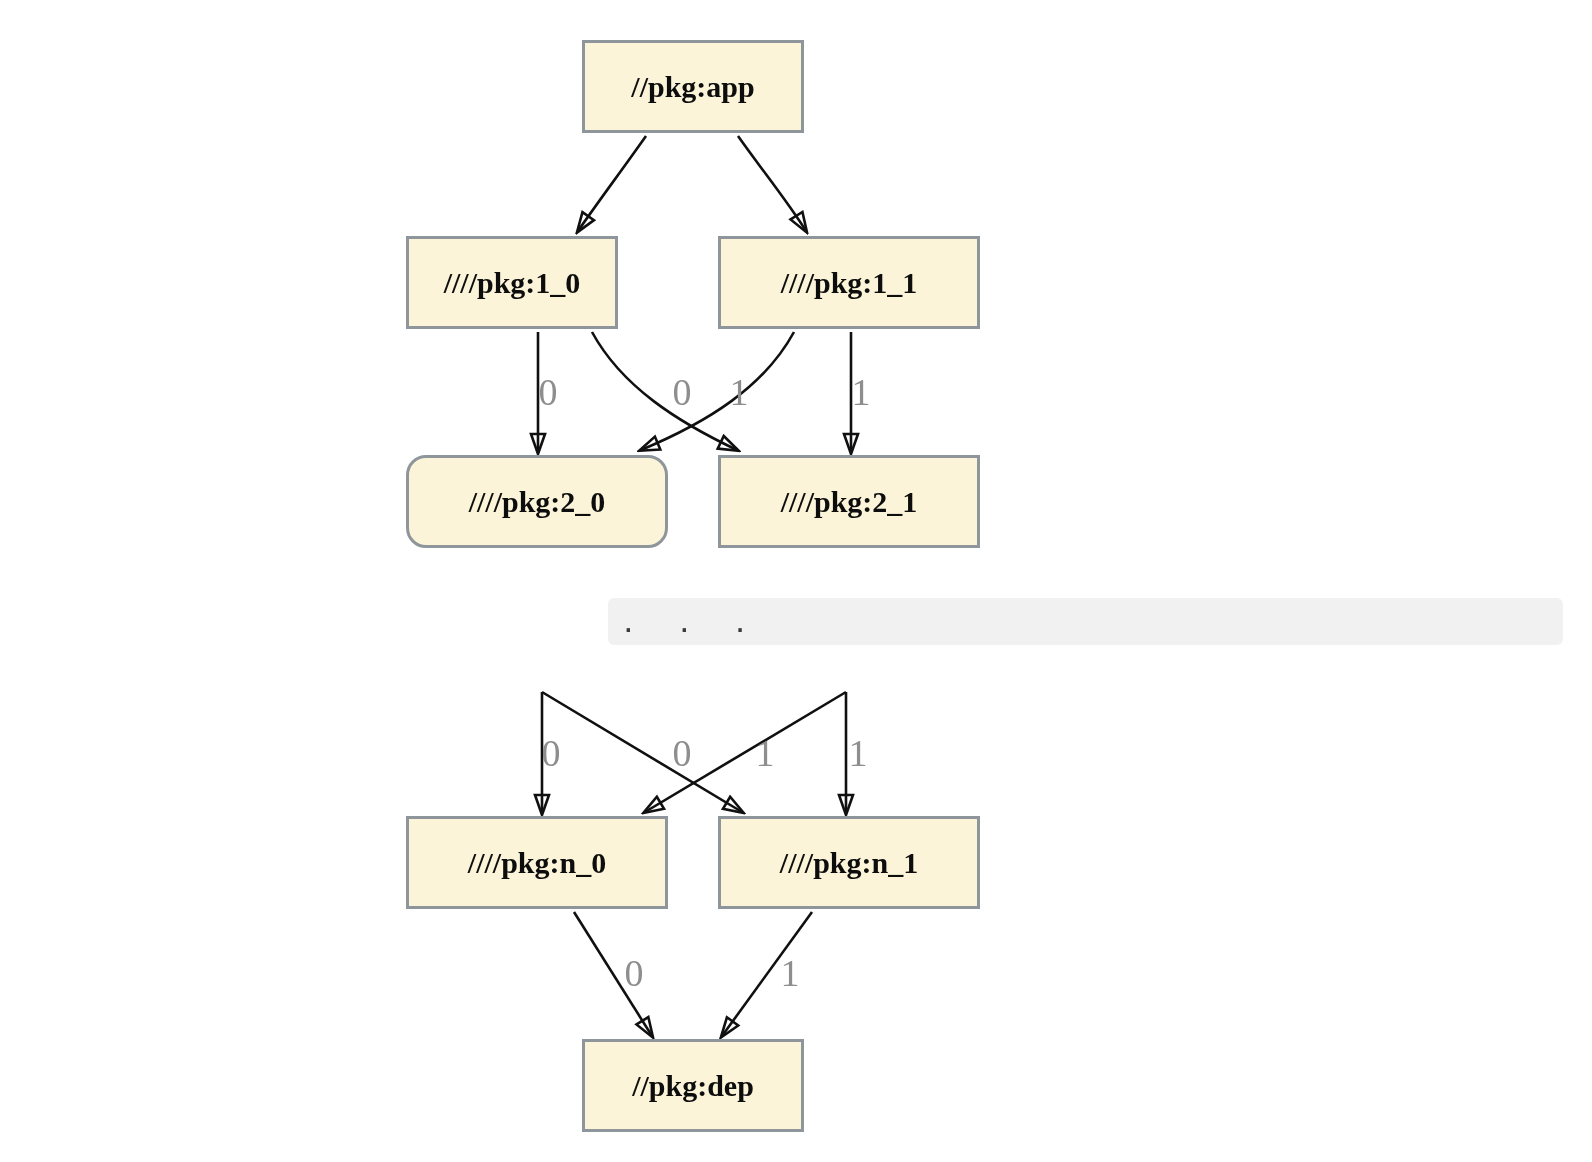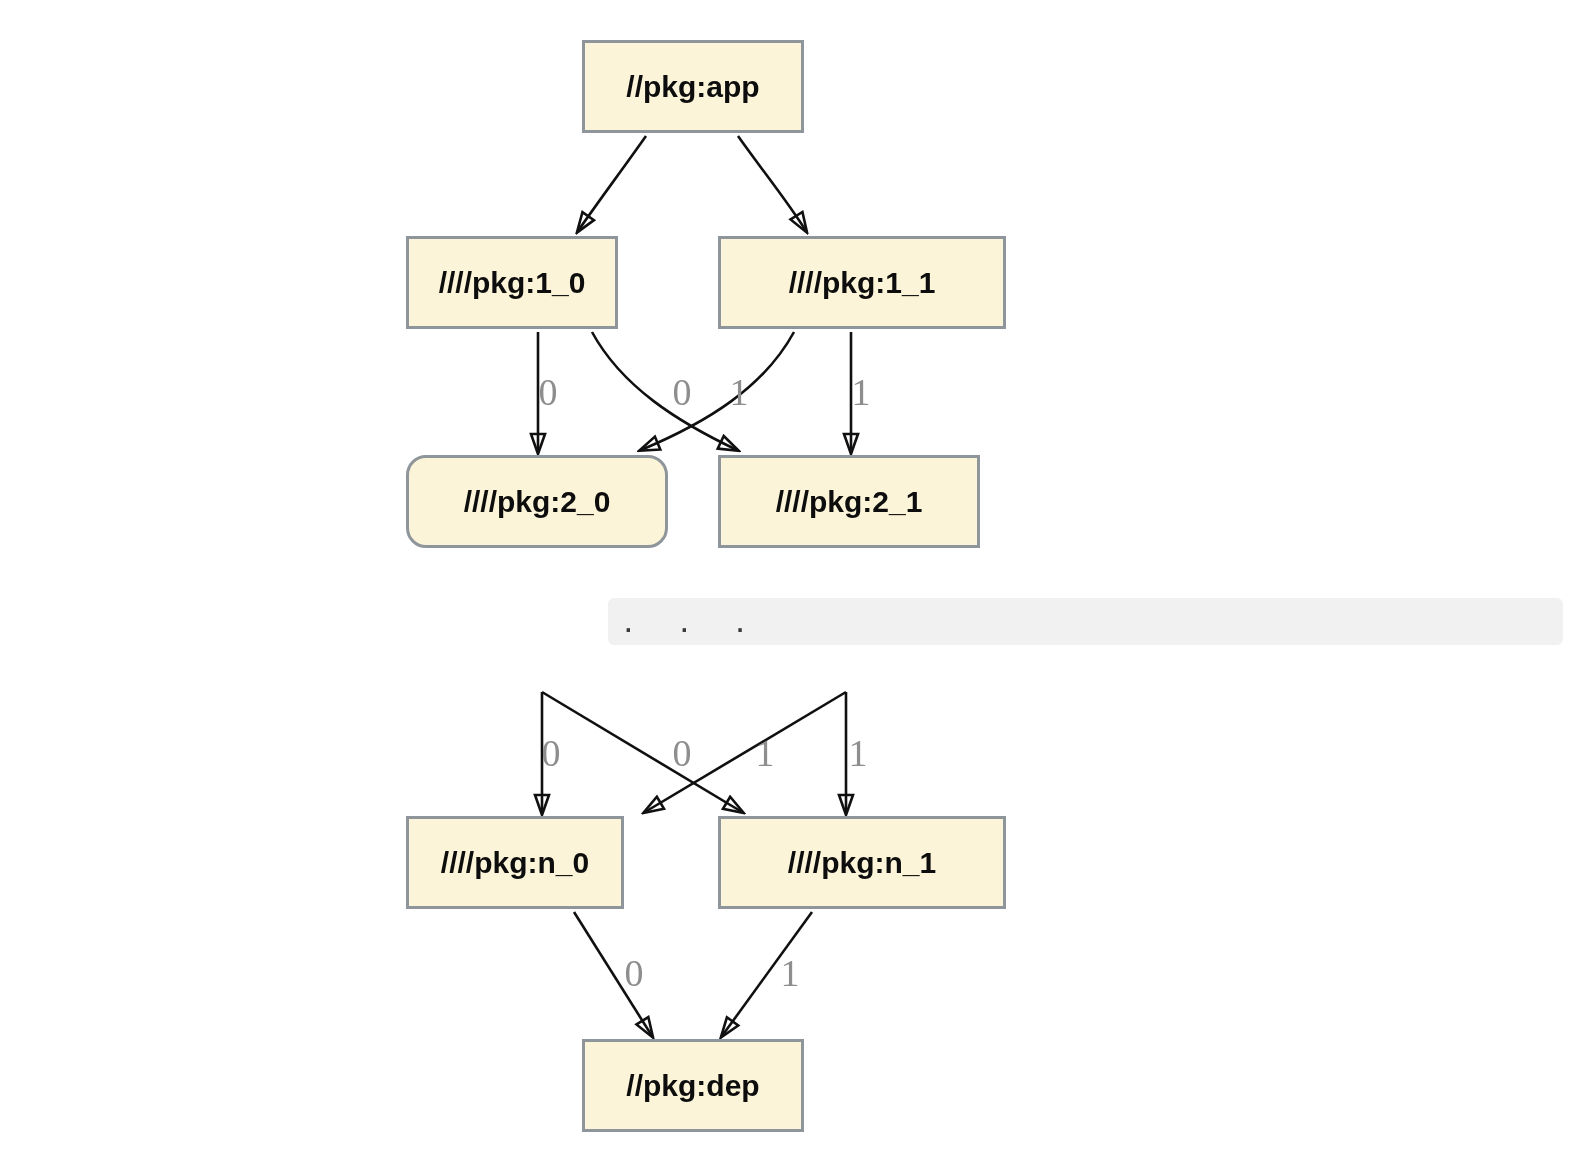--- a/index.html
+++ b/index.html
@@ -9,46 +9,46 @@
     font-family:"DejaVu Sans Mono",monospace;
   }
   svg.edges{position:absolute;left:0;top:0;width:1592px;height:1162px;pointer-events:none;}
   svg.edges path{fill:none;stroke:#101010;stroke-width:2.6px;}
   .node{
     position:absolute;height:93px;box-sizing:border-box;
     background:#fbf4d8;border:3px solid #8f969b;
     display:flex;align-items:center;justify-content:center;
   }
   .node-label{
-    font-family:Liberation Sans, sans-serif;font-weight:bold;
+    font-family:Liberation Serif, serif;font-weight:bold;
     font-size:30px;color:#0d0d0d;white-space:pre;
   }
   .edge-label{
     position:absolute;transform:translate(-50%,-50%);
     font-family:"Liberation Serif",serif;font-size:38px;line-height:1;
     color:#8e8e8e;white-space:pre;
   }
   .separator{
     position:absolute;left:608px;top:598px;width:955px;height:47px;
     background:#f1f1f1;border-radius:6px;
     display:flex;align-items:flex-end;box-sizing:border-box;
   }
   .separator-text{
     font-family:"DejaVu Sans Mono",monospace;font-weight:bold;
     font-size:21px;letter-spacing:6px;line-height:1;color:#3b3b3b;
     padding:0 0 9px 14px;white-space:pre;
   }
   
   .pos-app  {left:582px;top:40px;  width:222px;}
   .pos-l1_0 {left:406px;top:236px; width:212px;}
-  .pos-l1_1 {left:718px;top:236px; width:288px;}
+  .pos-l1_1 {left:718px;top:236px; width:262px;}
   .pos-l2_0 {left:406px;top:455px; width:262px;border-radius:20px;}
   .pos-l2_1 {left:718px;top:455px; width:262px;}
-  .pos-ln_0 {left:406px;top:816px; width:218px;}
-  .pos-ln_1 {left:718px;top:816px; width:288px;}
+  .pos-ln_0 {left:406px;top:816px; width:262px;}
+  .pos-ln_1 {left:718px;top:816px; width:262px;}
   .pos-dep  {left:582px;top:1039px;width:222px;}
 </style>
 </head>
 <body>
 
 <div id="canvas">
 
   <svg class="edges" viewBox="0 0 1592 1162">
     <defs>
       <marker id="arrow" viewBox="0 0 24 18" markerWidth="24" markerHeight="18" refX="20" refY="9" orient="auto" markerUnits="userSpaceOnUse">

